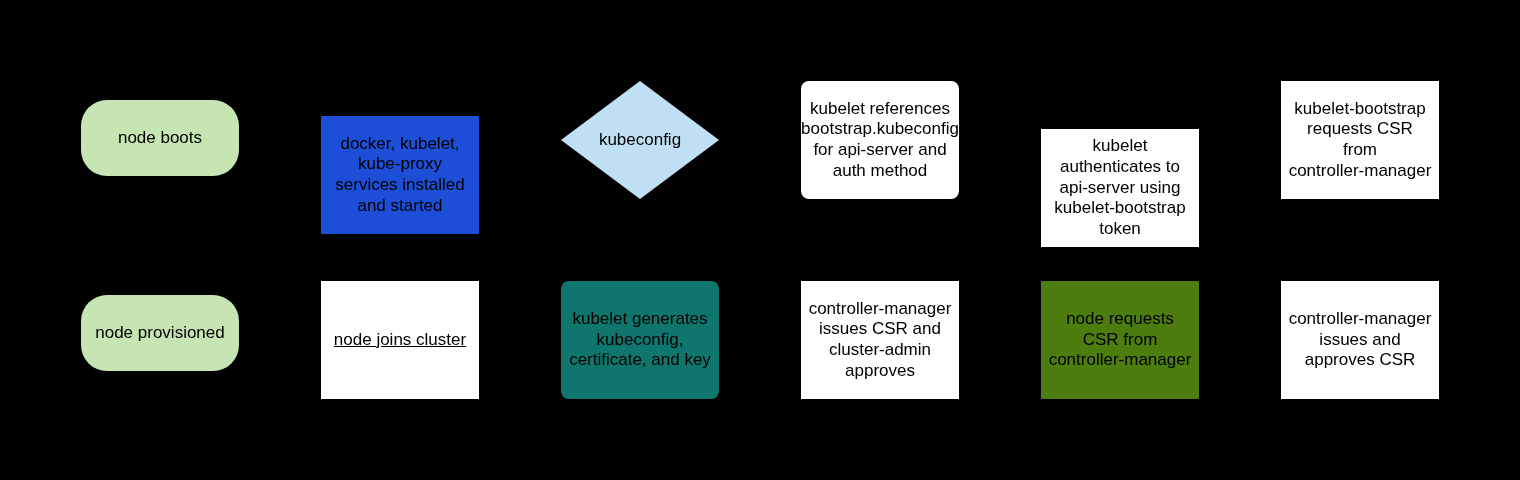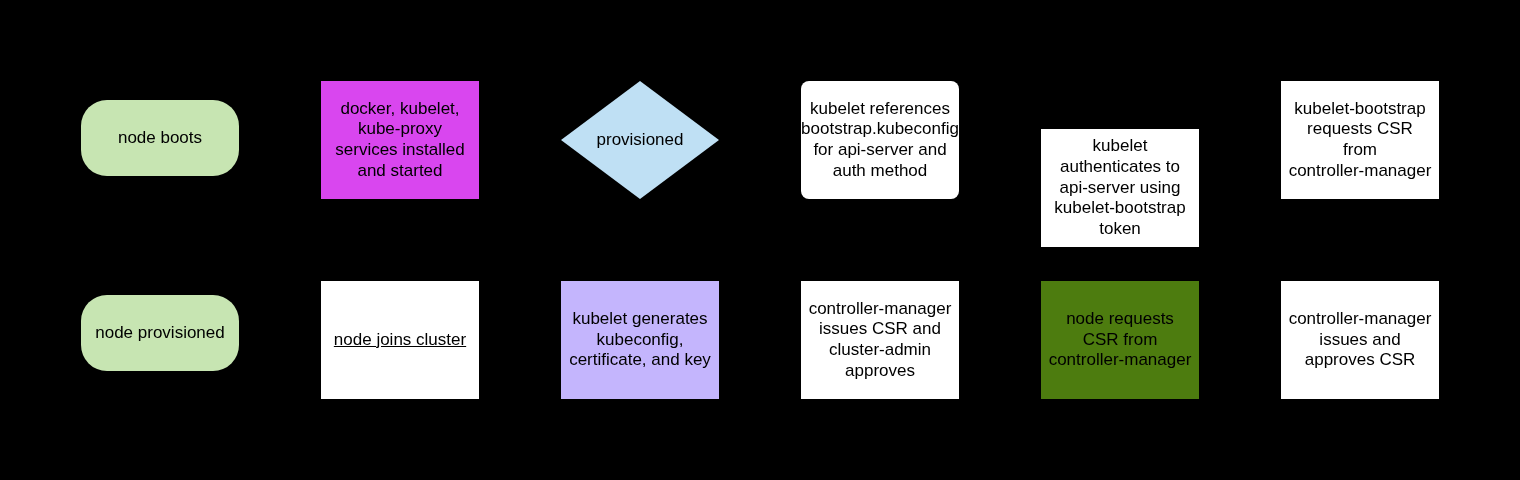--- a/index.html
+++ b/index.html
@@ -51,29 +51,29 @@
 </style>
 </head>
 <body>
 
 <div class="canvas">
 
   <div class="node shape-pill p-r1c1" style="background: rgb(199, 229, 178);">
     <span class="label">node boots</span>
   </div>
 
-  <div class="node shape-rect p-r1c2" style="background: #d946ef;">
+  <div class="node shape-rect p-r1c2" style="background: #1d4ed8; margin-top: 35px;">
     <span class="label">docker, kubelet,
 kube-proxy
 services installed
 and started</span>
   </div>
 
   <div class="node shape-diamond p-r1c3" style="background: rgb(191, 224, 244);">
-    <span class="label">provisioned</span>
+    <span class="label">kubeconfig</span>
   </div>
 
   <div class="node shape-rect p-r1c4" style="background: rgb(255, 255, 255);">
     <span class="label">kubelet references
 bootstrap.kubeconfig
 for api-server and
 auth method</span>
   </div>
 
   <div class="node shape-rect p-r1c5" style="background: rgb(255, 255, 255); margin-top: 48px;">
@@ -92,21 +92,21 @@
   </div>
 
   <div class="node shape-pill p-r2c1" style="background: rgb(199, 229, 178);">
     <span class="label">node provisioned</span>
   </div>
 
   <div class="node shape-rect p-r2c2" style="background: rgb(255, 255, 255);">
     <span class="label">node joins cluster</span>
   </div>
 
-  <div class="node shape-rect p-r2c3" style="background: #c4b5fd;">
+  <div class="node shape-rect p-r2c3" style="background: #0f766e; border-radius: 8px;">
     <span class="label">kubelet generates
 kubeconfig,
 certificate, and key</span>
   </div>
 
   <div class="node shape-rect p-r2c4" style="background: rgb(255, 255, 255);">
     <span class="label">controller-manager
 issues CSR and
 cluster-admin
 approves</span>

